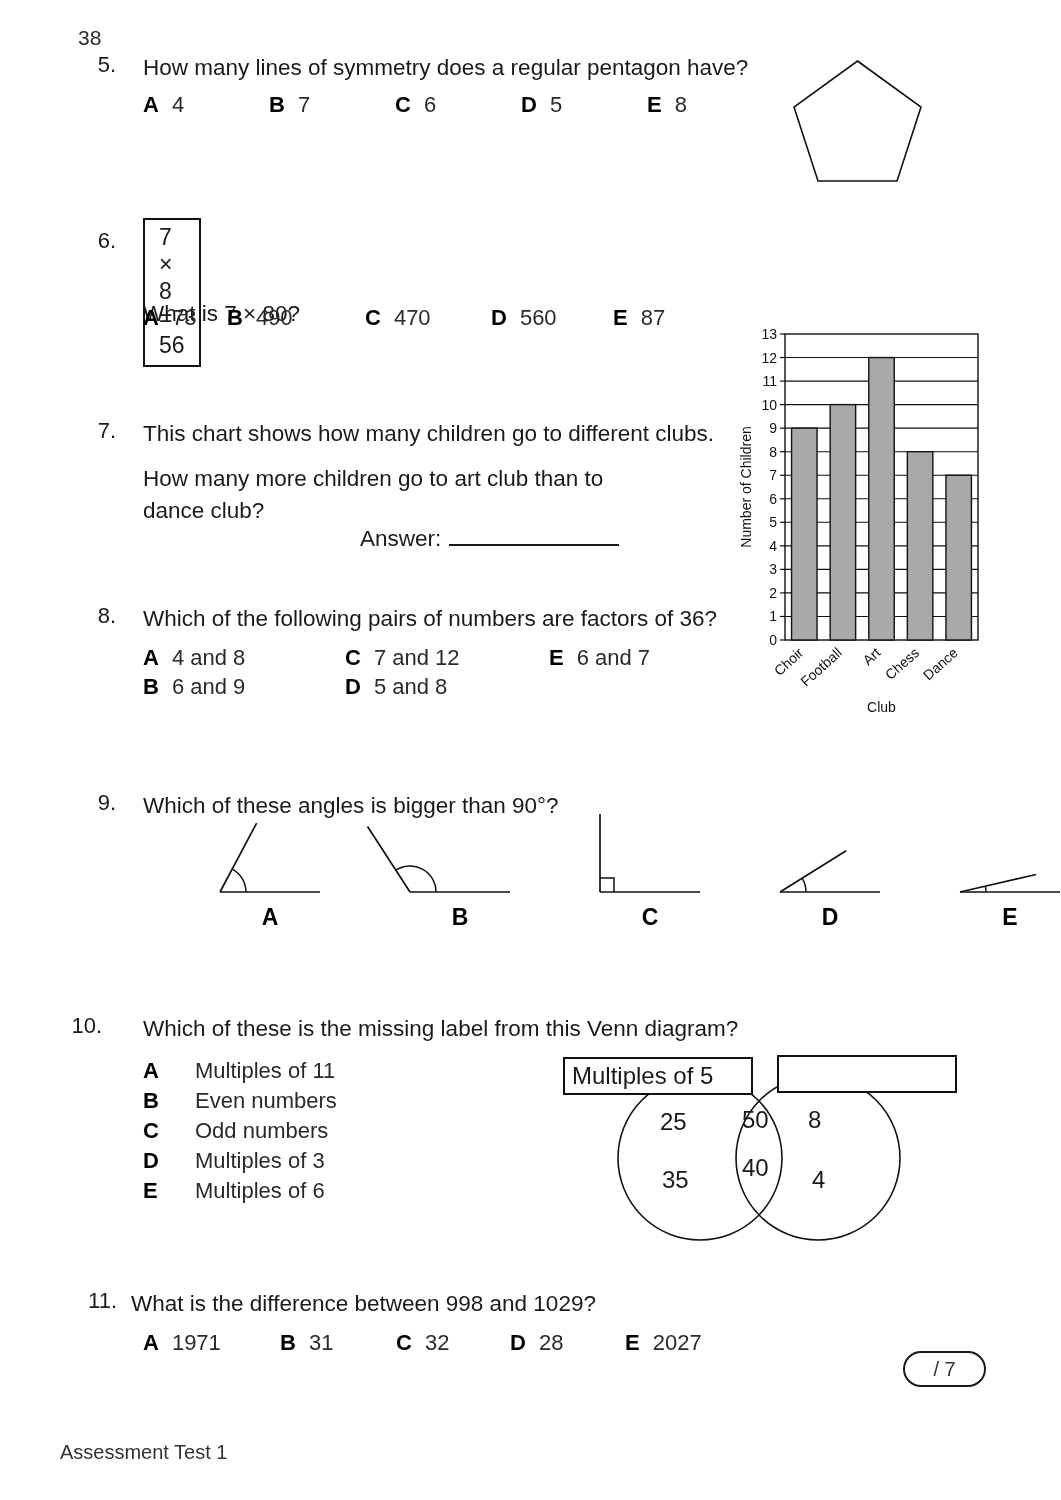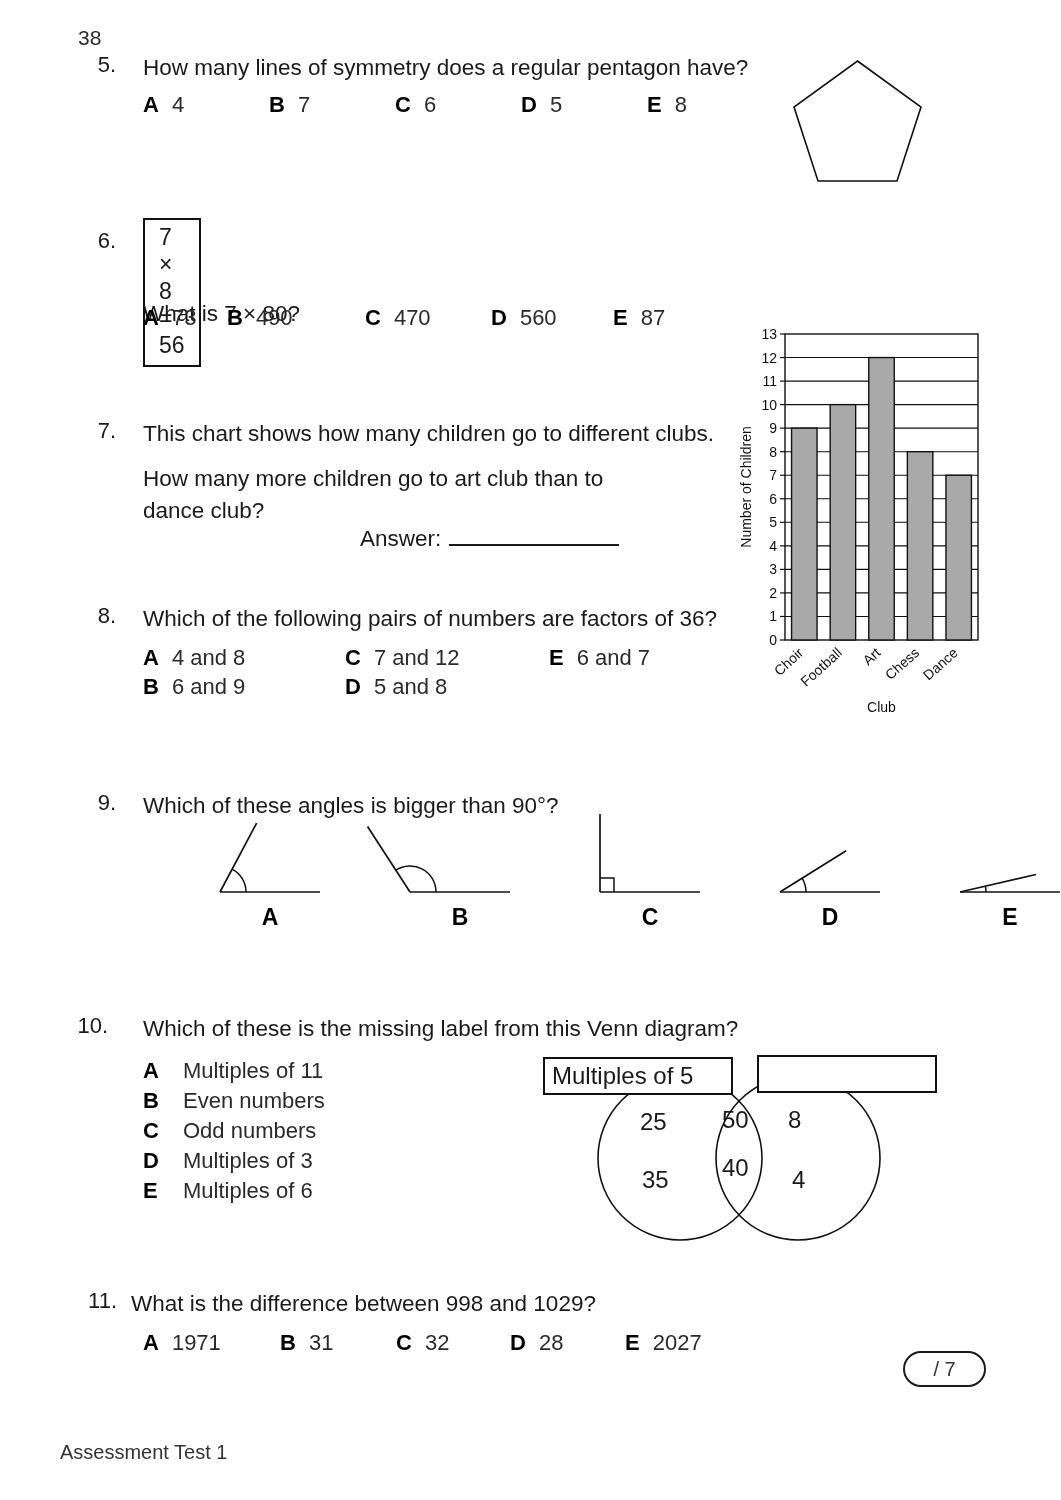--- a/index.html
+++ b/index.html
@@ -145,30 +145,30 @@
   .angle-item { position: absolute; width: 180px; text-align: center; }
   .angle-label {
     font-weight: bold;
     font-size: 23px;
     color: #000;
     margin-top: 2px;
   }
 
   
   #q10 { left: 0; top: 1013px; }
-  #q10 .qnum { left: 68px; top: 0; width: 40px; }
+  #q10 .qnum { left: 62px; top: 0; width: 40px; }
   #q10 .qtext { position: absolute; left: 143px; top: 0; }
   .opts-col10 { position: absolute; left: 143px; top: 45px; }
   .opts-col10 .opt { height: 30px; }
   .opts-col10 .olet { width: 40px; display: inline-block; }
-  .opts-col10 .oval { margin-left: 0; }
+  .opts-col10 .oval { margin-left: 12px; }
 
   .venn-wrap {
     position: absolute;
-    left: 530px; top: 1046px;
+    left: 550px; top: 1046px;
     width: 420px; height: 210px;
   }
 
   
   #q11 { left: 0; top: 1288px; }
   #q11 .qnum { left: 77px; top: 0; width: 40px; }
   #q11 .qtext { position: absolute; left: 131px; top: 0; }
   #q11 .opts { position: absolute; left: 143px; top: 42px; }
   #q11 .opt { position: absolute; }
   #q11 .opt.o1 { left: 0; }

